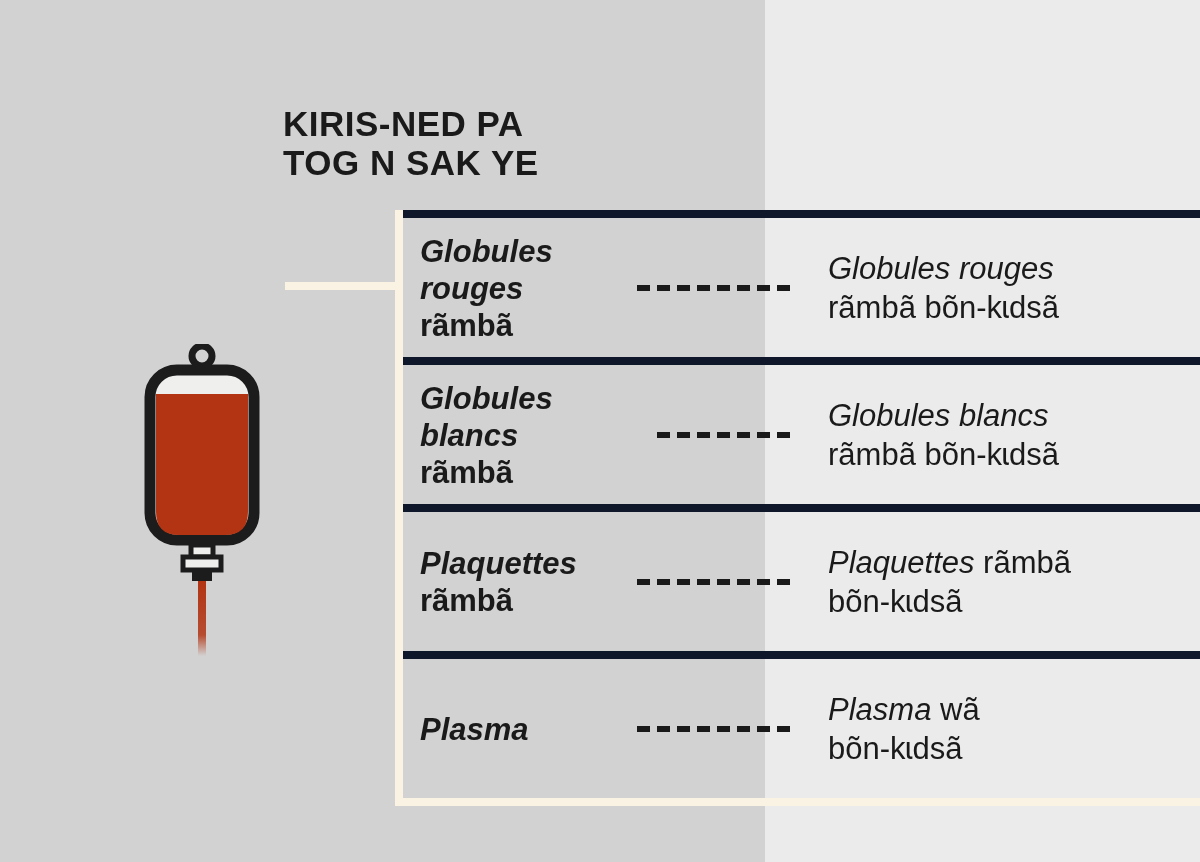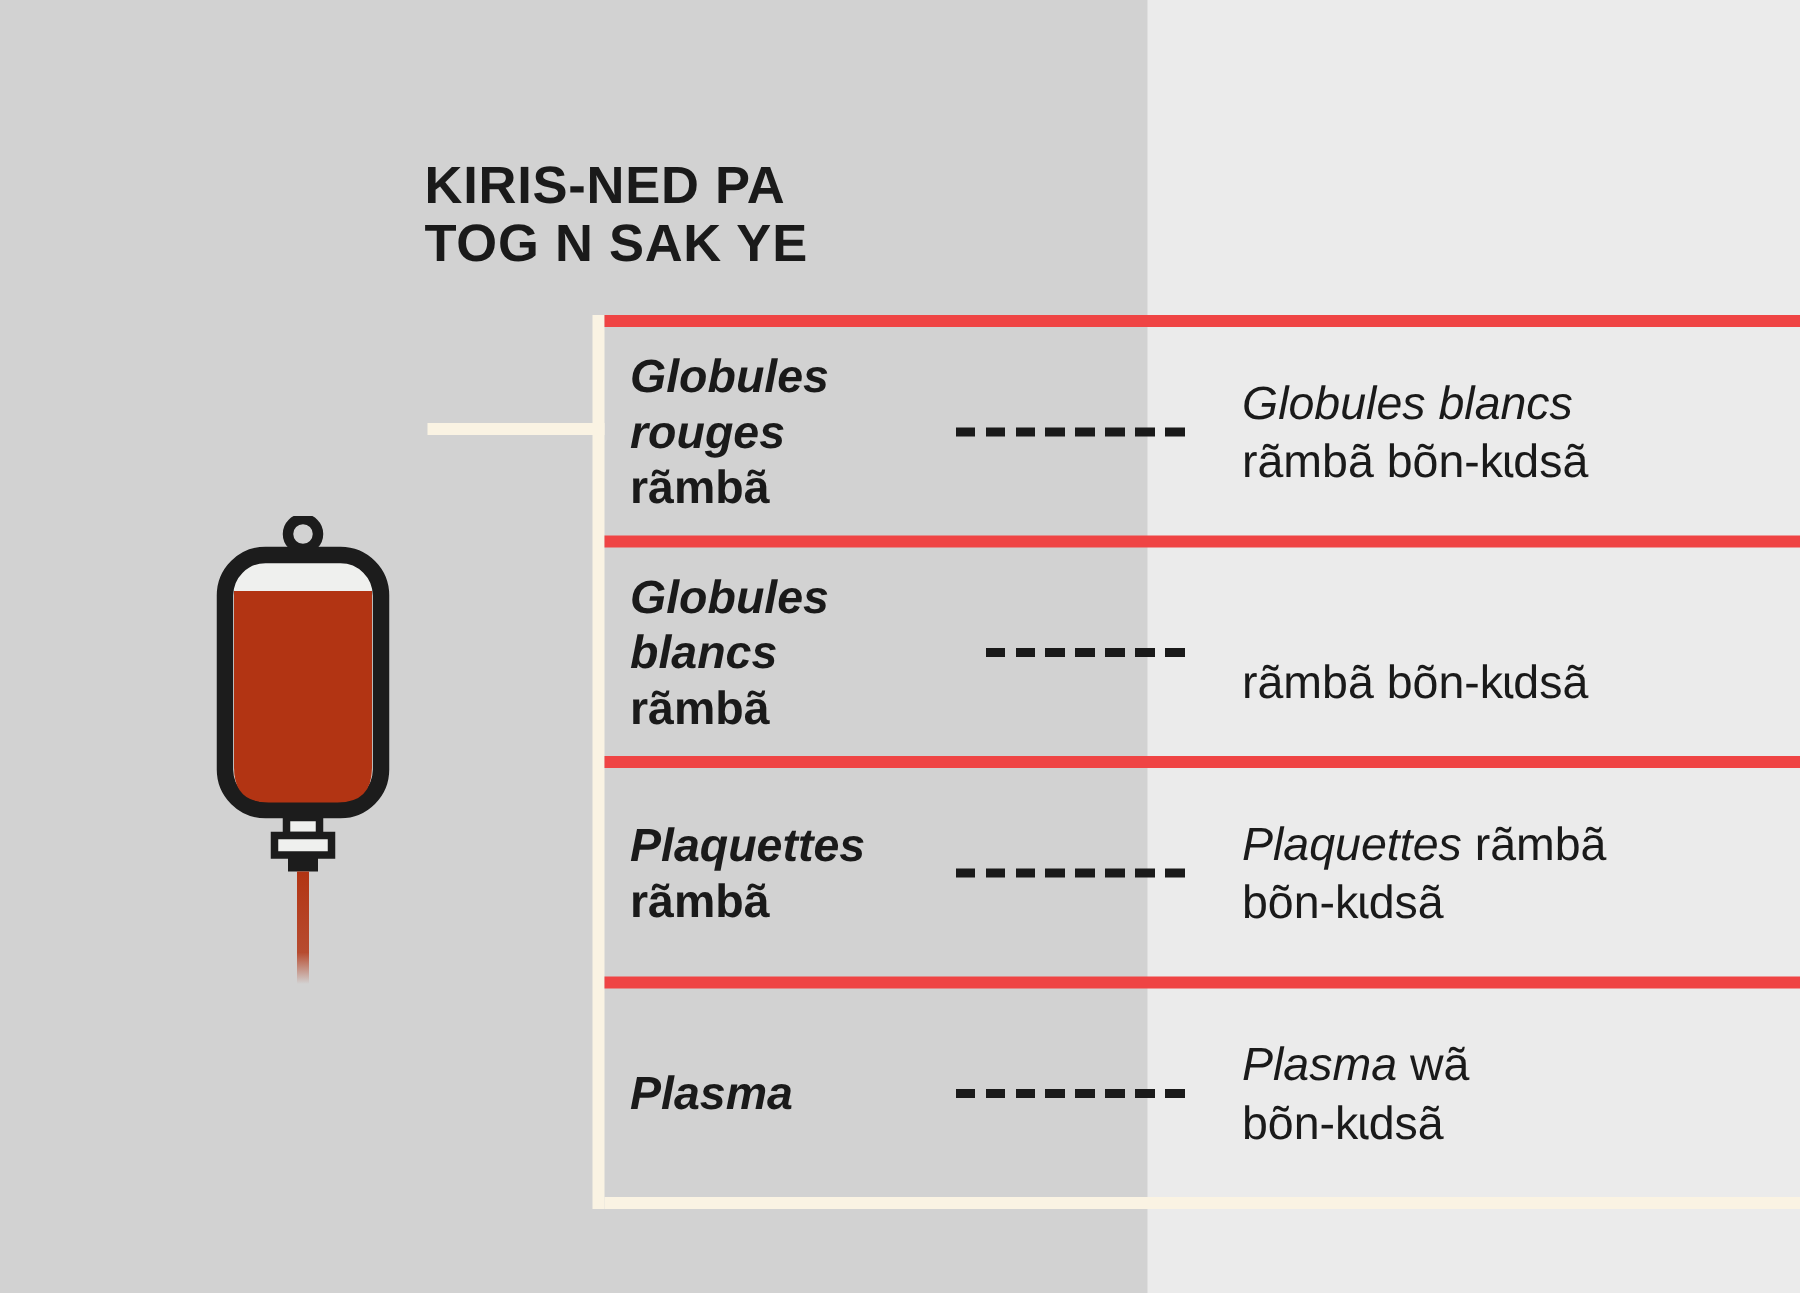--- a/index.html
+++ b/index.html
@@ -15,21 +15,21 @@
   }
   .heading-left{left:283px;width:400px;}
   .heading-right{left:828px;width:360px;}
   .blood-label{position:absolute;left:131px;top:240px;font-size:40px;font-weight:700;}
   .connector{position:absolute;left:285px;top:282px;width:118px;height:8px;background:#faf3e3;}
   .bag{position:absolute;left:140px;top:344px;}
   .table{
     position:absolute;left:395px;top:210px;width:805px;height:596px;
     border-left:8px solid #faf3e3;box-sizing:border-box;
   }
-  .row{position:relative;height:139px;border-top:8px solid #ef4444;}
+  .row{position:relative;height:139px;border-top:8px solid #0f172a;}
   .table-bottom{height:0;border-top:8px solid #faf3e3;}
   .lt{
     position:absolute;left:17px;top:50%;transform:translateY(-50%);
     font-size:31px;line-height:37px;font-weight:700;
   }
   .lt span{display:block;}
   .it{font-style:italic;}
   .dash{
     position:absolute;right:410px;top:50%;transform:translateY(-50%);
     width:153px;height:6px;
@@ -72,34 +72,34 @@
   <div class="table">
 
     <div class="row">
       <div class="lt">
         <span class="it">Globules</span>
         <span class="it">rouges</span>
         <span>rãmbã</span>
       </div>
       <div class="dash"></div>
       <div class="rt">
-        <span class="it">Globules blancs</span><span></span><br>
+        <span class="it">Globules rouges</span><span></span><br>
         <span>rãmbã bõn-kɩdsã</span>
       </div>
     </div>
 
     <div class="row">
       <div class="lt">
         <span class="it">Globules</span>
         <span class="it">blancs</span>
         <span>rãmbã</span>
       </div>
       <div class="dash short"></div>
       <div class="rt">
-        <span></span><br>
+        <span class="it">Globules blancs</span><span></span><br>
         <span>rãmbã bõn-kɩdsã</span>
       </div>
     </div>
 
     <div class="row">
       <div class="lt">
         <span class="it">Plaquettes</span>
         <span>rãmbã</span>
       </div>
       <div class="dash"></div>

